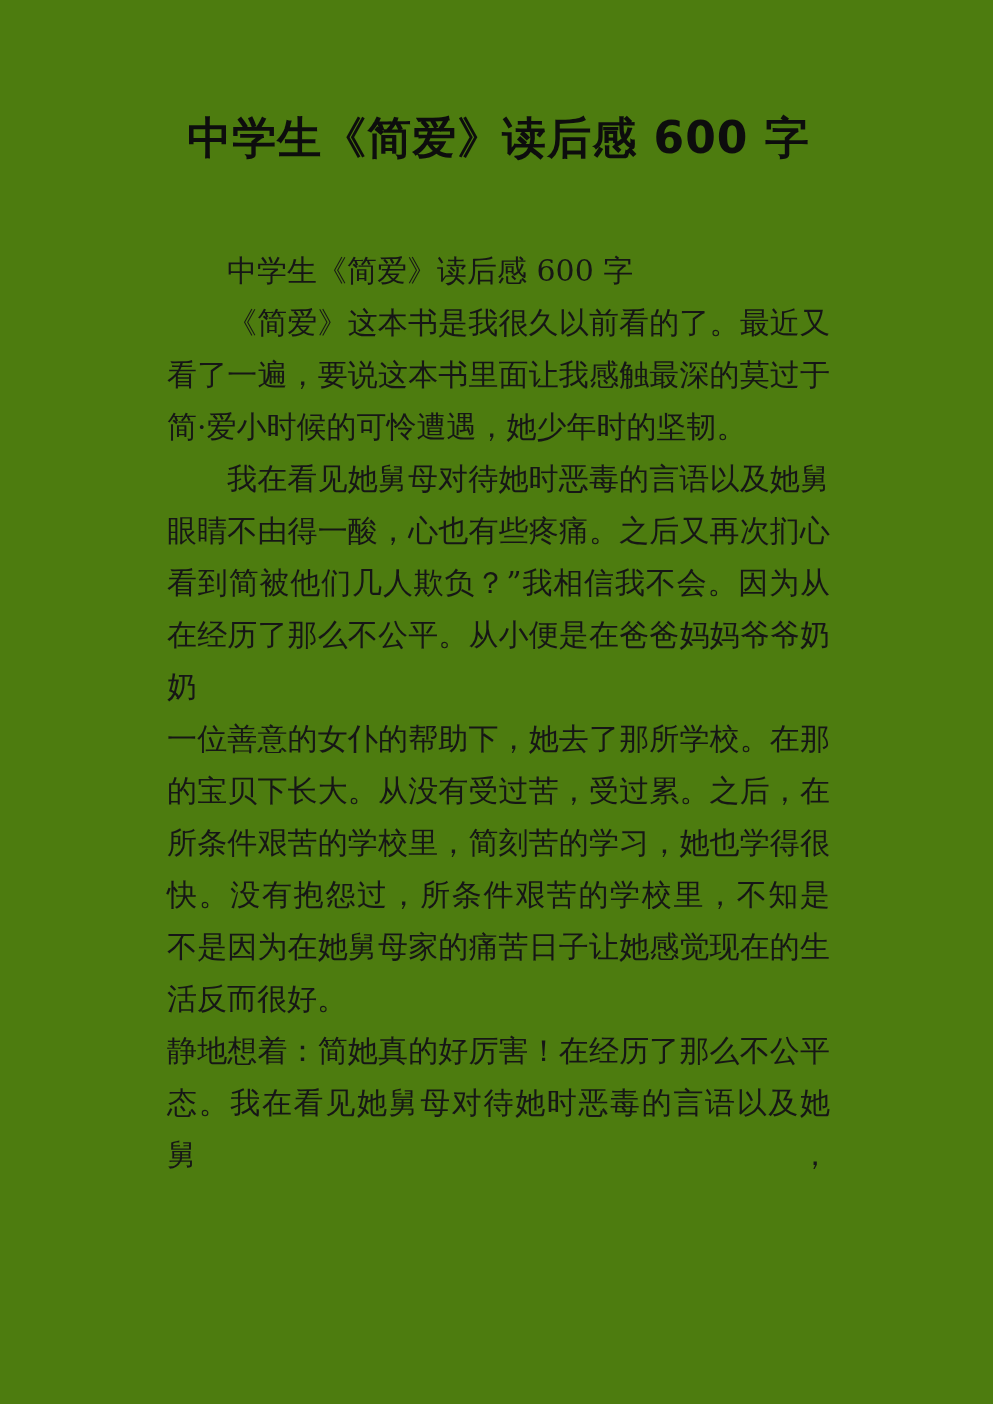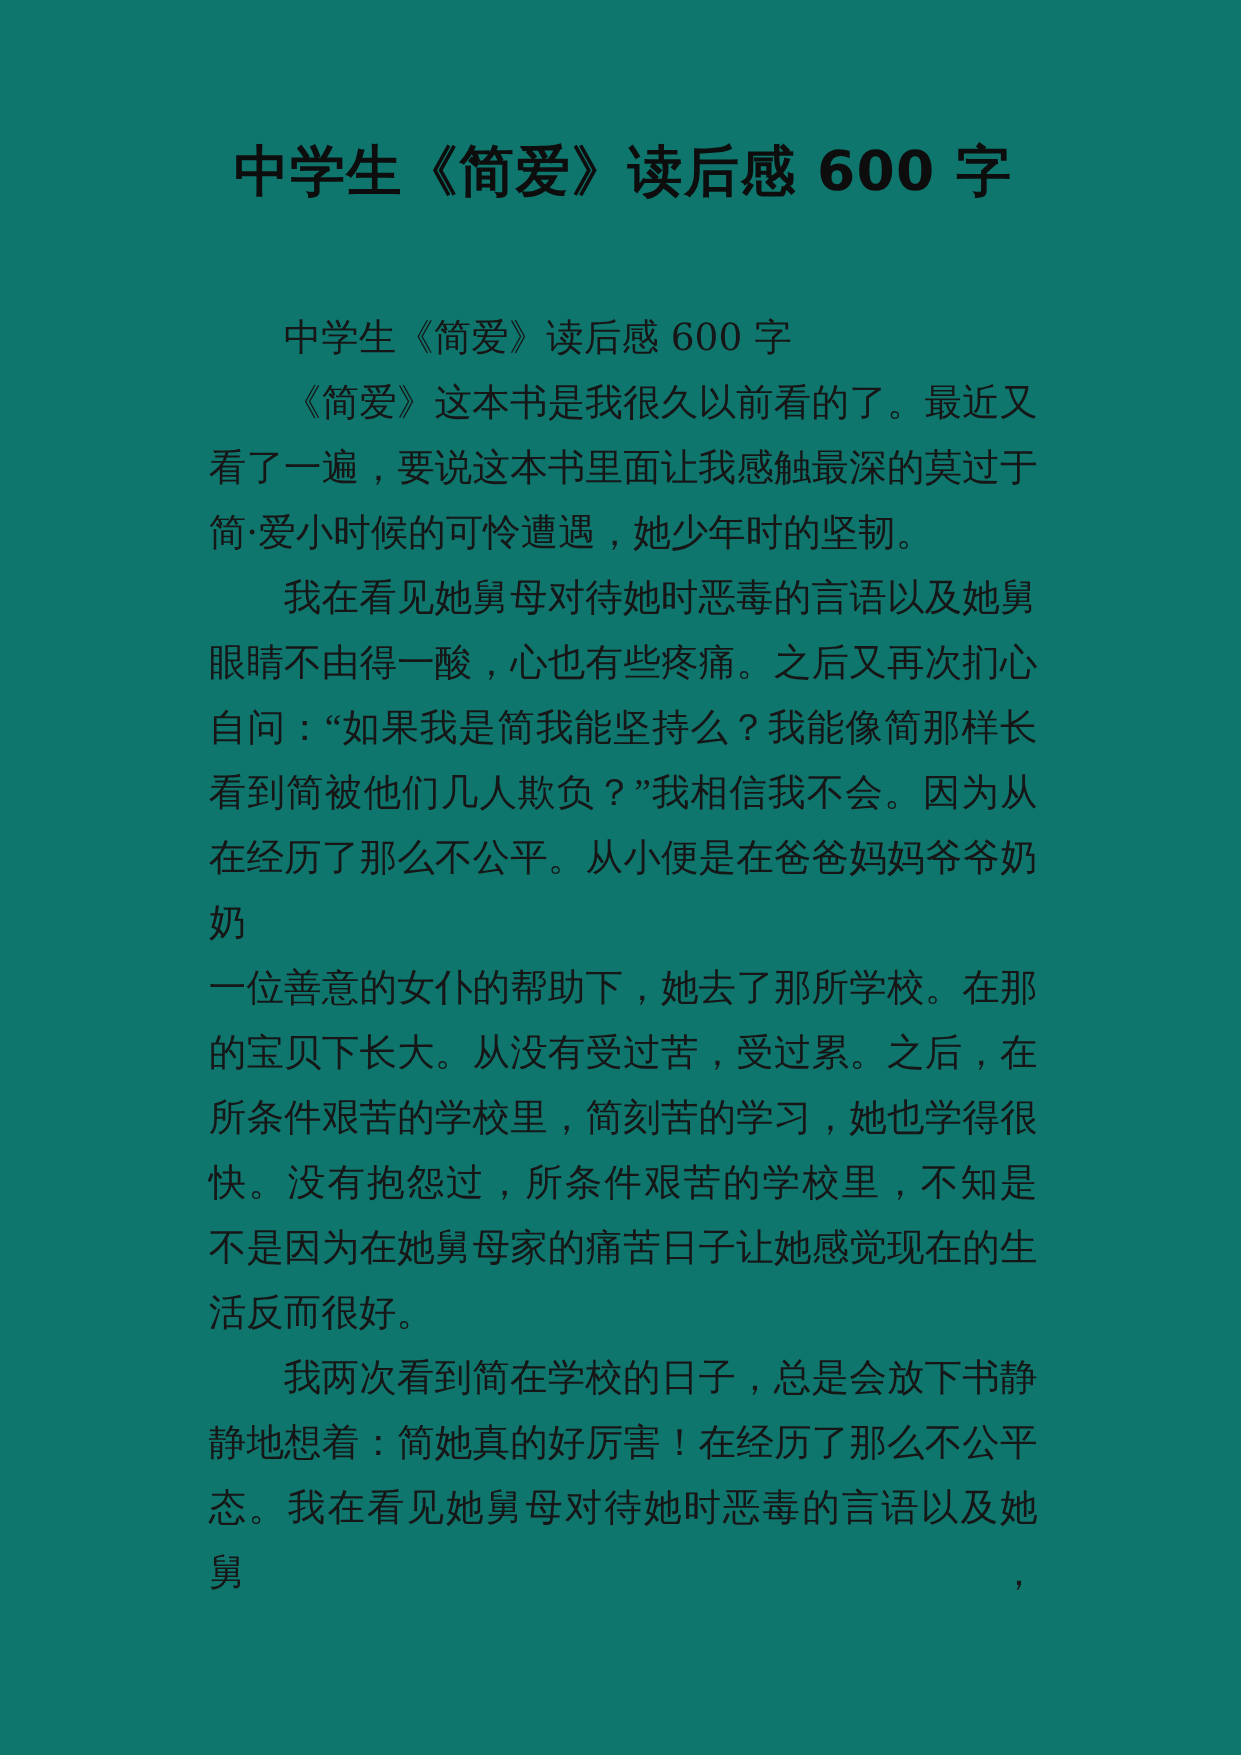--- a/index.html
+++ b/index.html
@@ -4,21 +4,21 @@
 <style>
   html, body {
     margin: 0;
     padding: 0;
     background: #ffffff;
   }
   .page {
     position: relative;
     width: 993px;
     height: 1404px;
-    background: #0f766e;
+    background: #4d7c0f;
     overflow: hidden;
   }
   .doc-title {
     position: absolute;
     left: 167px;
     top: 108px;
     width: 663px;
     margin: 0;
     text-align: center;
     font-family: "DejaVu Sans", "Liberation Sans", sans-serif;
@@ -44,21 +44,20 @@
     padding: 0;
   }
   .line {
     display: block;
     white-space: nowrap;
   }
   .line.fill {
     white-space: normal;
     text-align: justify;
     text-align-last: justify;
-    font-family: Liberation Serif, serif;
   }
   .line.indent {
     text-indent: 60px;
   }
 </style>
 </head>
 <body>
 
 <div class="page">
 
@@ -72,31 +71,29 @@
 
     <p class="para">
       <span class="line indent fill">《简爱》这本书是我很久以前看的了。最近又</span>
       <span class="line fill">看了一遍，要说这本书里面让我感触最深的莫过于</span>
       <span class="line">简·爱小时候的可怜遭遇，她少年时的坚韧。</span>
     </p>
 
     <p class="para">
       <span class="line indent fill">我在看见她舅母对待她时恶毒的言语以及她舅</span>
       <span class="line fill">眼睛不由得一酸，心也有些疼痛。之后又再次扪心</span>
-      <span class="line fill">自问：“如果我是简我能坚持么？我能像简那样长</span>
       <span class="line fill">看到简被他们几人欺负？”我相信我不会。因为从</span>
       <span class="line fill">在经历了那么不公平。从小便是在爸爸妈妈爷爷奶奶</span>
       <span class="line fill">一位善意的女仆的帮助下，她去了那所学校。在那</span>
       <span class="line fill">的宝贝下长大。从没有受过苦，受过累。之后，在</span>
       <span class="line fill">所条件艰苦的学校里，简刻苦的学习，她也学得很</span>
       <span class="line fill">快。没有抱怨过，所条件艰苦的学校里，不知是</span>
       <span class="line fill">不是因为在她舅母家的痛苦日子让她感觉现在的生</span>
       <span class="line">活反而很好。</span>
     </p>
 
     <p class="para">
-      <span class="line indent fill">我两次看到简在学校的日子，总是会放下书静</span>
       <span class="line fill">静地想着：简她真的好厉害！在经历了那么不公平</span>
       <span class="line fill">态。我在看见她舅母对待她时恶毒的言语以及她舅，</span>
     </p>
 
   </div>
 </div>
 
 </body></html>

